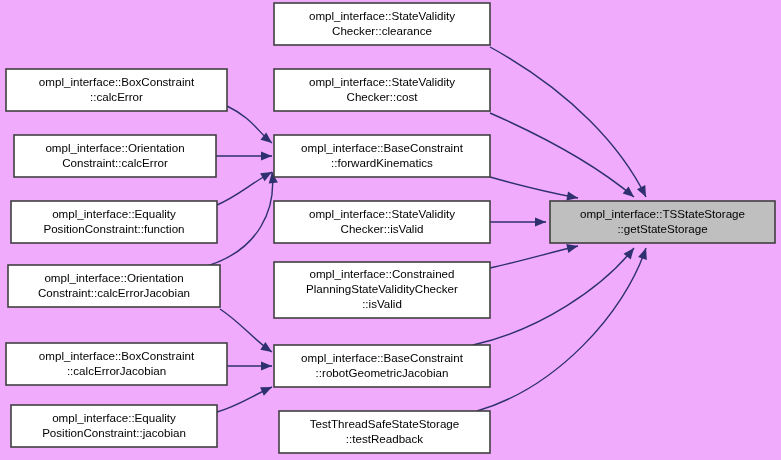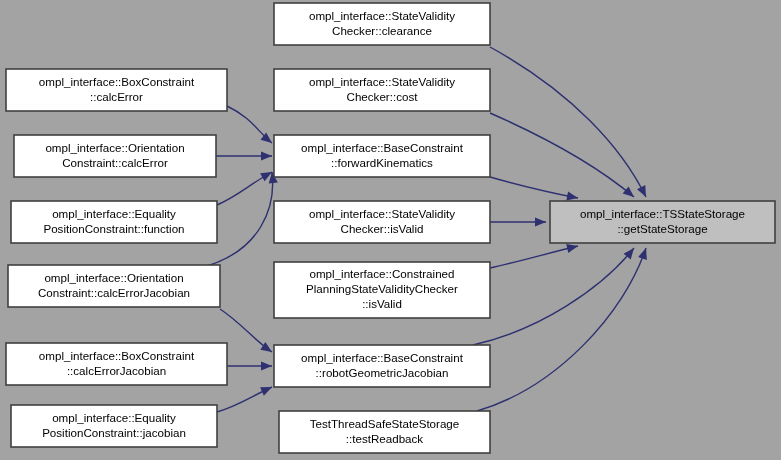--- a/index.html
+++ b/index.html
@@ -8,21 +8,21 @@
     background: #ffffff;
   }
   body {
     font-family: "Liberation Sans", sans-serif;
   }
   #graph-canvas {
     position: relative;
     width: 781px;
     height: 460px;
     overflow: hidden;
-    background: #a3a3a3;
+    background: #f0abfc;
   }
   svg.graph-svg {
     position: absolute;
     left: 0;
     top: 0;
     width: 781px;
     height: 460px;
   }
   .node-rect {
     fill: #ffffff;

